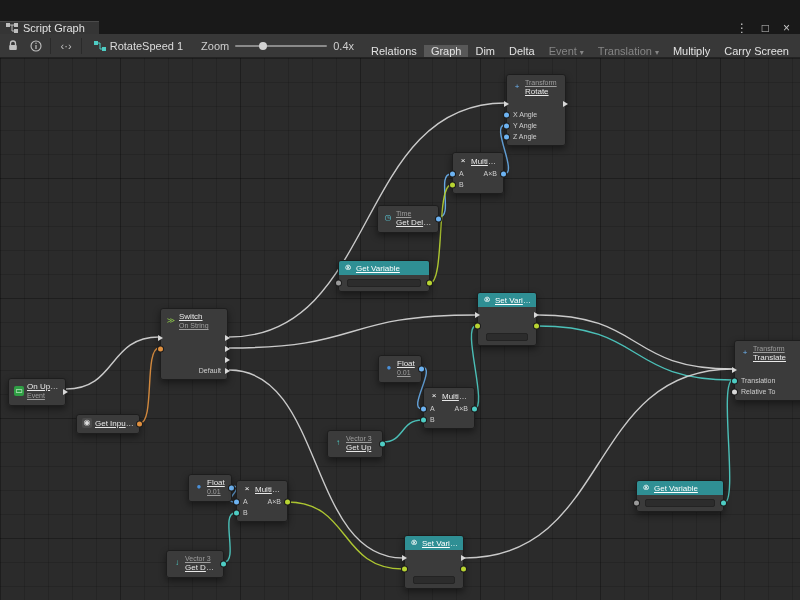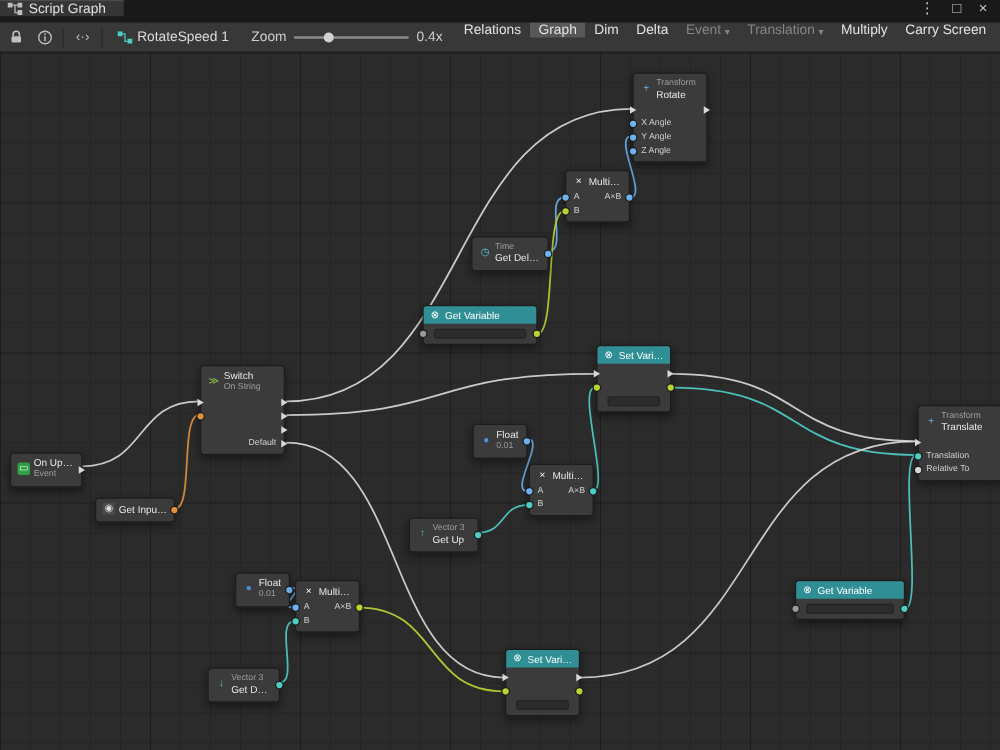--- a/index.html
+++ b/index.html
@@ -1,39 +1,39 @@
 <!DOCTYPE html>
 <html><head>
 <meta charset="utf-8">
 <style>
   * { margin:0; padding:0; box-sizing:border-box; }
   html,body { width:800px; height:600px; overflow:hidden; background:#1a1a1a;
               font-family:"Liberation Sans", sans-serif; }
   .window { position:relative; width:800px; height:600px; display:flex; flex-direction:column; }
 
   
-  .titlebar { height:18px; background:#191919; display:flex; align-items:flex-start; flex:none; }
+  .titlebar { height:34px; background:#191919; display:flex; align-items:flex-end; flex:none; }
   .tab { display:flex; align-items:center; gap:5px; padding:0 14px 0 6px; background:#353535;
          color:#e0e0e0; font-size:11px; border-top:1px solid #4a4a4a; }
   .win-controls { margin-left:auto; display:flex; align-items:center; gap:14px; padding:0 10px; color:#c8c8c8; font-size:12px; }
   .win-controls span { cursor:default; line-height:1; }
 
   
   .toolbar { height:24px; background:#383838; border-bottom:1px solid #232323; display:flex;
              align-items:center; gap:6px; padding:0 4px; flex:none; color:#dcdcdc; font-size:11px;
              white-space:nowrap; overflow:hidden; }
   .ticon { display:inline-flex; align-items:center; justify-content:center; width:18px; height:18px; color:#c0c0c0; }
   .sep { width:1px; height:16px; background:#2a2a2a; flex:none; }
   .graph-ref { display:flex; align-items:center; gap:4px; padding:2px 6px; }
   .zoom-label { color:#cfcfcf; margin-left:6px; }
   .slider { position:relative; width:92px; height:14px; flex:none; }
   .slider .track { position:absolute; left:0; right:0; top:6px; height:2px; background:#8a8a8a; border-radius:1px; }
   .slider .knob  { position:absolute; top:3px; width:8px; height:8px; border-radius:50%; background:#d2d2d2; }
   .zoom-value { color:#cfcfcf; margin-right:4px; }
-  .tbtns { display:flex; align-items:flex-start; height:100%; }
+  .tbtns { display:flex; align-items:flex-end; height:100%; }
   .tbtn { display:flex; align-items:center; gap:3px; padding:0 7px; color:#e2e2e2; cursor:default; }
   .tbtn.active { background:#585858; }
   .tbtn.disabled { color:#858585; }
   .tbtn .caret { font-size:8px; position:relative; top:1px; }
 
   
   .canvas { position:relative; flex:1; overflow:hidden; background-color:#2b2b2b;
     background-image:
       linear-gradient(rgba(0,0,0,0.20) 1px, transparent 1px),
       linear-gradient(90deg, rgba(0,0,0,0.20) 1px, transparent 1px),
@@ -44,21 +44,21 @@
 
   
   .node { position:absolute; background:rgba(60,60,60,0.97); border:1px solid #1d1d1d; border-radius:3px;
           box-shadow:0 3px 7px rgba(0,0,0,0.45); color:#e6e6e6; font-size:8px; padding-bottom:3px; }
   .nhead { display:flex; align-items:center; gap:3px; padding:3px 5px 2px 5px; }
   .vhead { background:#2f8f94; border-radius:2px 2px 0 0; padding:2px 4px; margin:0 0 2px 0; }
   .vhead .nline { color:#ffffff; }
   .nicon { flex:none; width:10px; height:10px; line-height:10px; text-align:center; font-size:8px;
            border-radius:2px; }
   .nlines { overflow:hidden; }
-  .nline { font-size:8px; line-height:9px; color:#e8e8e8; white-space:nowrap; overflow:hidden; text-overflow:ellipsis; }
+  .nline { font-size:8px; line-height:9px; color:#e8e8e8; white-space:nowrap; overflow:hidden; text-overflow:ellipsis;text-decoration:underline; }
   .nline.small { font-size:7px; color:#9f9f9f; }
   .nrow { position:relative; display:flex; align-items:center; height:11px; padding:0 6px; }
   .plbl { font-size:7px; color:#cfcfcf; line-height:1; }
   .plbl.r { margin-left:auto; }
   .nfield { flex:1; height:8px; background:#2c2c2c; border:1px solid #232323; border-radius:2px; margin:0 2px; }
   .port { position:absolute; top:50%; transform:translateY(-50%); }
   .port.l { left:-3px; } .port.r { right:-3px; }
   .port.dot { width:5px; height:5px; border-radius:50%; box-shadow:0 0 0 1px #1c1c1c; }
   .port.arrow { width:0; height:0; border:3px solid transparent; border-left-width:5px; border-right-width:0; }
   .port.mid { top:50%; }

